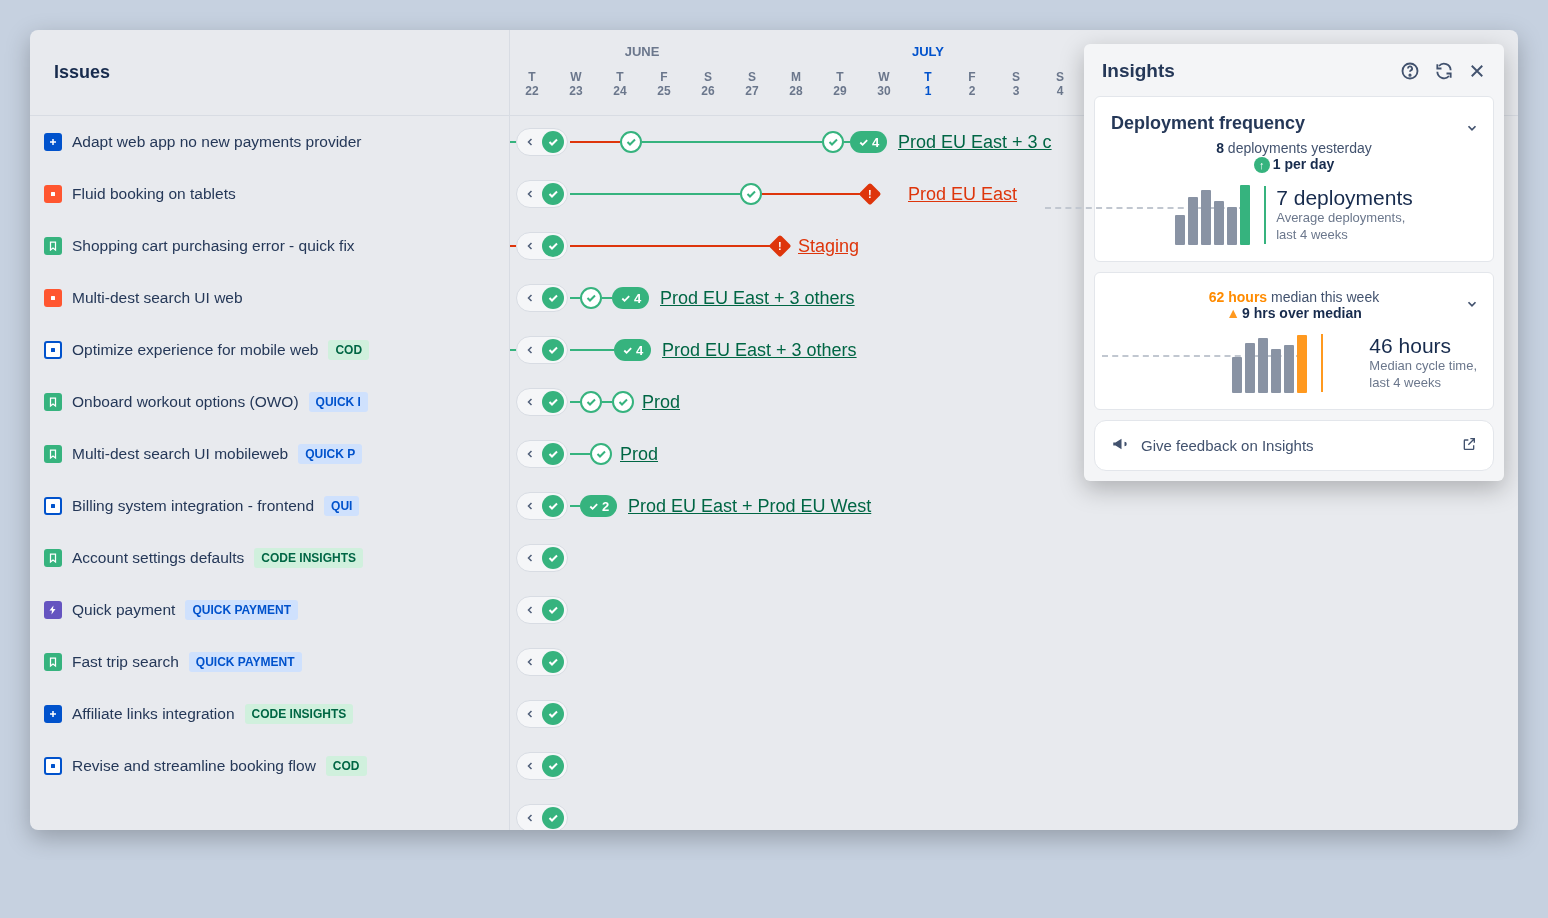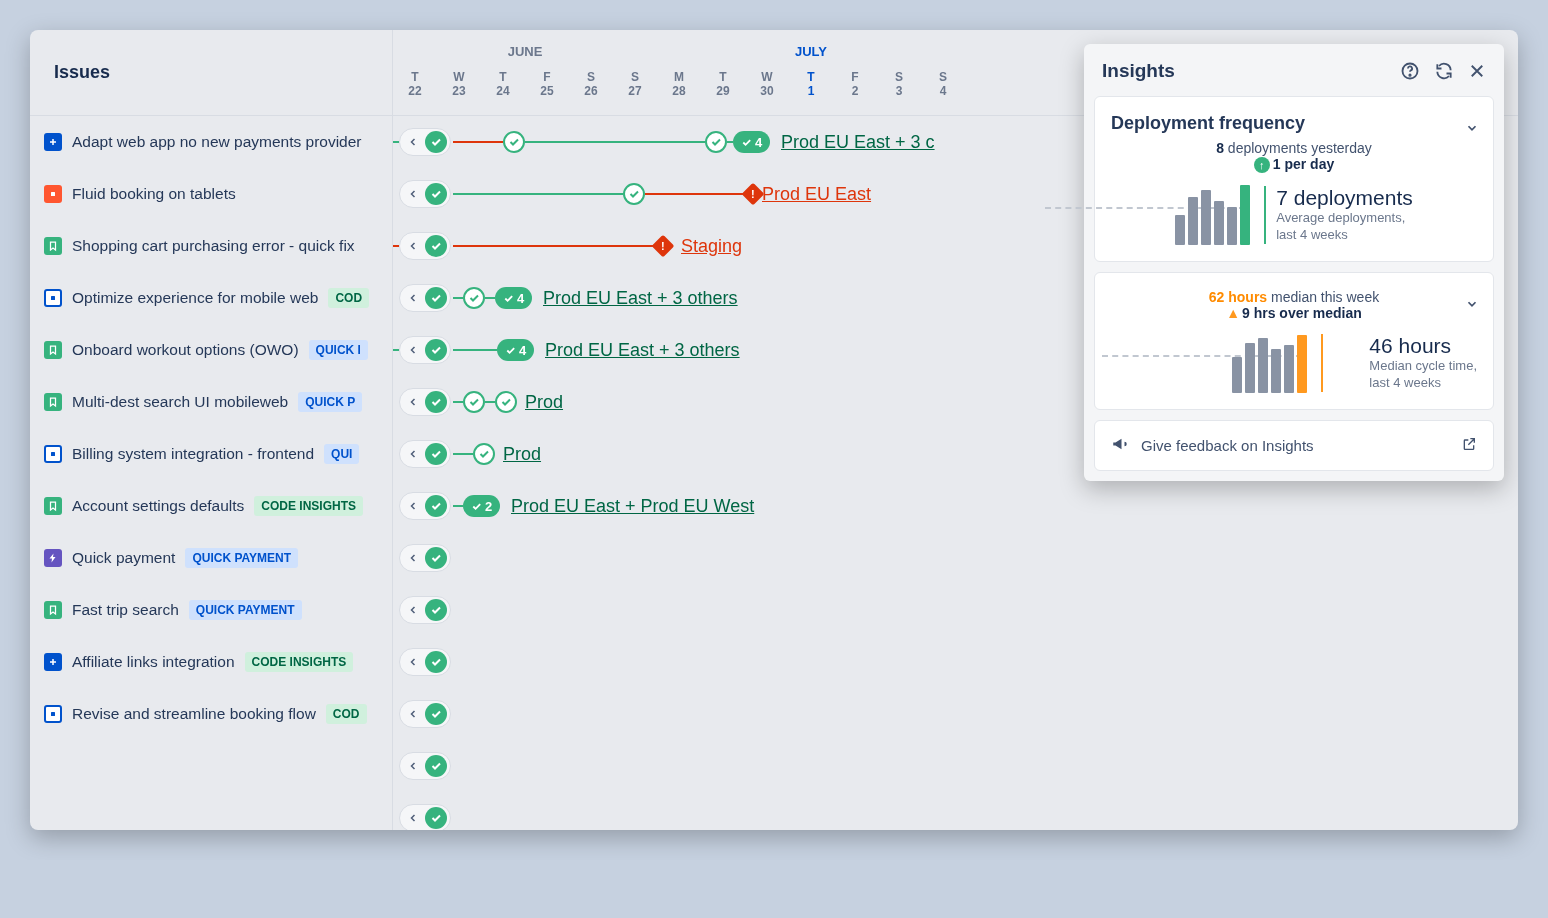--- a/index.html
+++ b/index.html
@@ -13,21 +13,21 @@
 .app {
   background: #e8eaee;
   border-radius: 8px;
   box-shadow: 0 8px 24px rgba(0,0,0,0.25);
   height: 800px;
   overflow: hidden;
   position: relative;
   display: flex;
 }
 .left-panel {
-  width: 363px;
+  width: 480px;
   border-right: 1px solid #d8dce3;
   display: flex;
   flex-direction: column;
 }
 .issues-header {
   padding: 22px 24px;
   font-weight: 600;
   font-size: 18px;
   border-bottom: 1px solid #d8dce3;
   height: 86px;
@@ -197,21 +197,21 @@
 .bar { width: 10px; background: #8993a4; border-radius: 1px; position: relative; z-index: 1; }
 .bar.highlight { background: #36b37e; }
 .bar.highlight-y { background: #ff991f; }
 .stat-text { border-left: 2px solid #36b37e; padding-left: 10px; }
 .stat-text.ybar { border-left-color: #ff991f; padding-left: 46px; }
 .stat-big { font-size: 21px; font-weight: 500; color: #172b4d; }
 .stat-cap { font-size: 13px; color: #6b778c; line-height: 1.3; }
 .orange { color: #ff8b00; font-weight: 700; }
 .warn-tri { display: inline-block; color: #ff991f; margin-right: 2px; }
 .feedback-card {
-  background: #fff; border: 1px solid #e3e6eb; border-radius: 6px;
+  background: #fff; border: 1px solid #e3e6eb; border-radius: 12px;
   padding: 14px 16px; display: flex; align-items: center; gap: 12px;
   color: #42526e; font-size: 15px;
   justify-content: space-between;
 }
 .feedback-card .left { display: flex; gap: 12px; align-items: center; }
 .trim-stub { position: absolute; left: 0; top: 25px; width: 6px; height: 2px; background: #36b37e; }
 .trim-stub.red { background: #de350b; }
 </style>
 </head>
 <body>
@@ -244,20 +244,29 @@
         <div class="issue-row">
        <span><span class="issue-icon" style="background:#36b37e">
               <svg width="18" height="18" viewBox="0 0 24 24" fill="none" stroke="#fff" stroke-width="2.5">
                 <path d="M7 4h10v16l-5-4-5 4V4z"></path>
               </svg>
             </span></span>
        <span class="issue-title">Shopping cart purchasing error - quick fix</span>
 
      </div>
         <div class="issue-row">
+       <span><span class="issue-icon" style="background:#ff5630">
+              <svg width="18" height="18" viewBox="0 0 24 24" fill="#fff">
+                <rect x="8" y="8" width="8" height="8" rx="1"></rect>
+              </svg>
+            </span></span>
+       <span class="issue-title">Multi-dest search UI web</span>
+
+     </div>
+        <div class="issue-row">
        <span><span class="issue-icon" style="background:#fff;border:2px solid #0052cc">
               <svg width="18" height="18" viewBox="0 0 24 24" fill="#0052cc">
                 <rect x="8" y="8" width="8" height="8" rx="1"></rect>
               </svg>
             </span></span>
        <span class="issue-title">Optimize experience for mobile web</span>
        <span class="tag green">COD</span>
      </div>
         <div class="issue-row">
        <span><span class="issue-icon" style="background:#36b37e">
@@ -459,21 +468,21 @@
                 <path d="M5 12l5 5L20 7"></path>
               </svg>
             </span>
           </div>
           <div class="line red" style="left:252px;width:100px"></div>
           <div class="node" style="left:352px">
             <span class="diamond">
               <span>!</span>
             </span>
           </div>
-          <div class="node" style="left:369px">
+          <div class="node" style="left:398px">
             <span class="env-label red">Prod EU East</span>
           </div>
         </div>
         <div class="tl-row">
           <div class="trim-stub red"></div>
           <div class="pill">
             <span class="chev">
               <svg width="12" height="12" viewBox="0 0 24 24" fill="none" stroke="currentColor" stroke-width="3">
                 <path d="M15 6l-6 6 6 6"></path>
               </svg>

